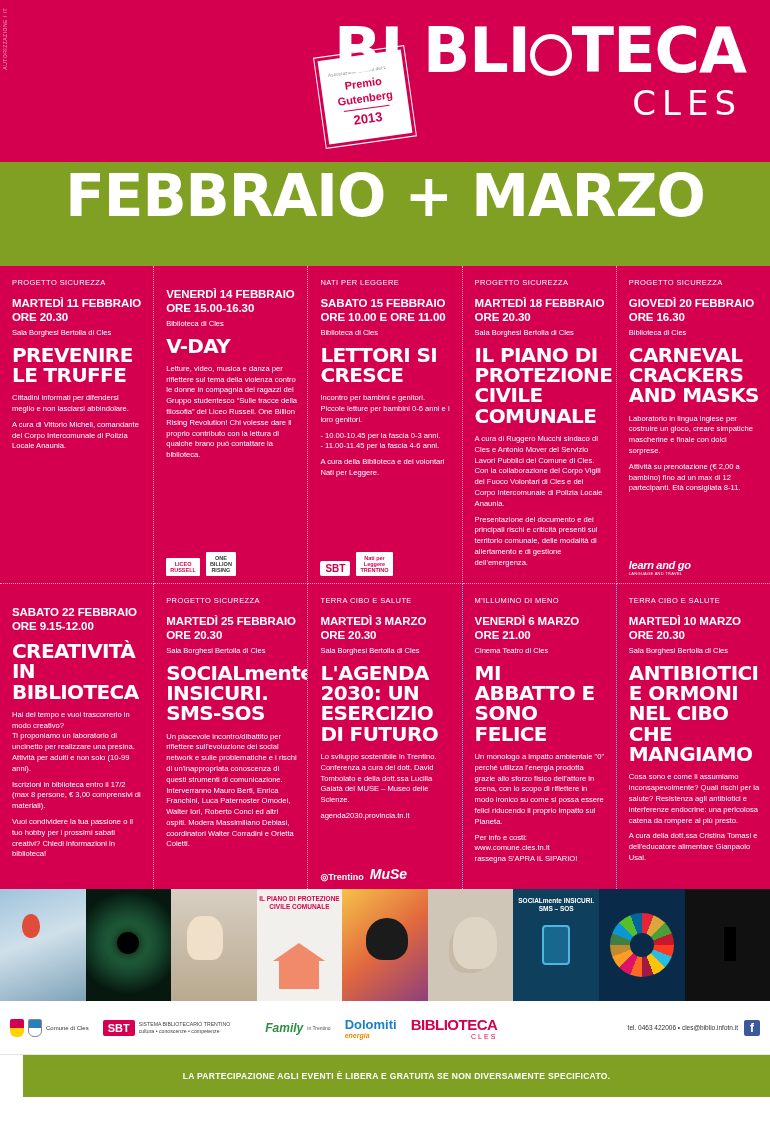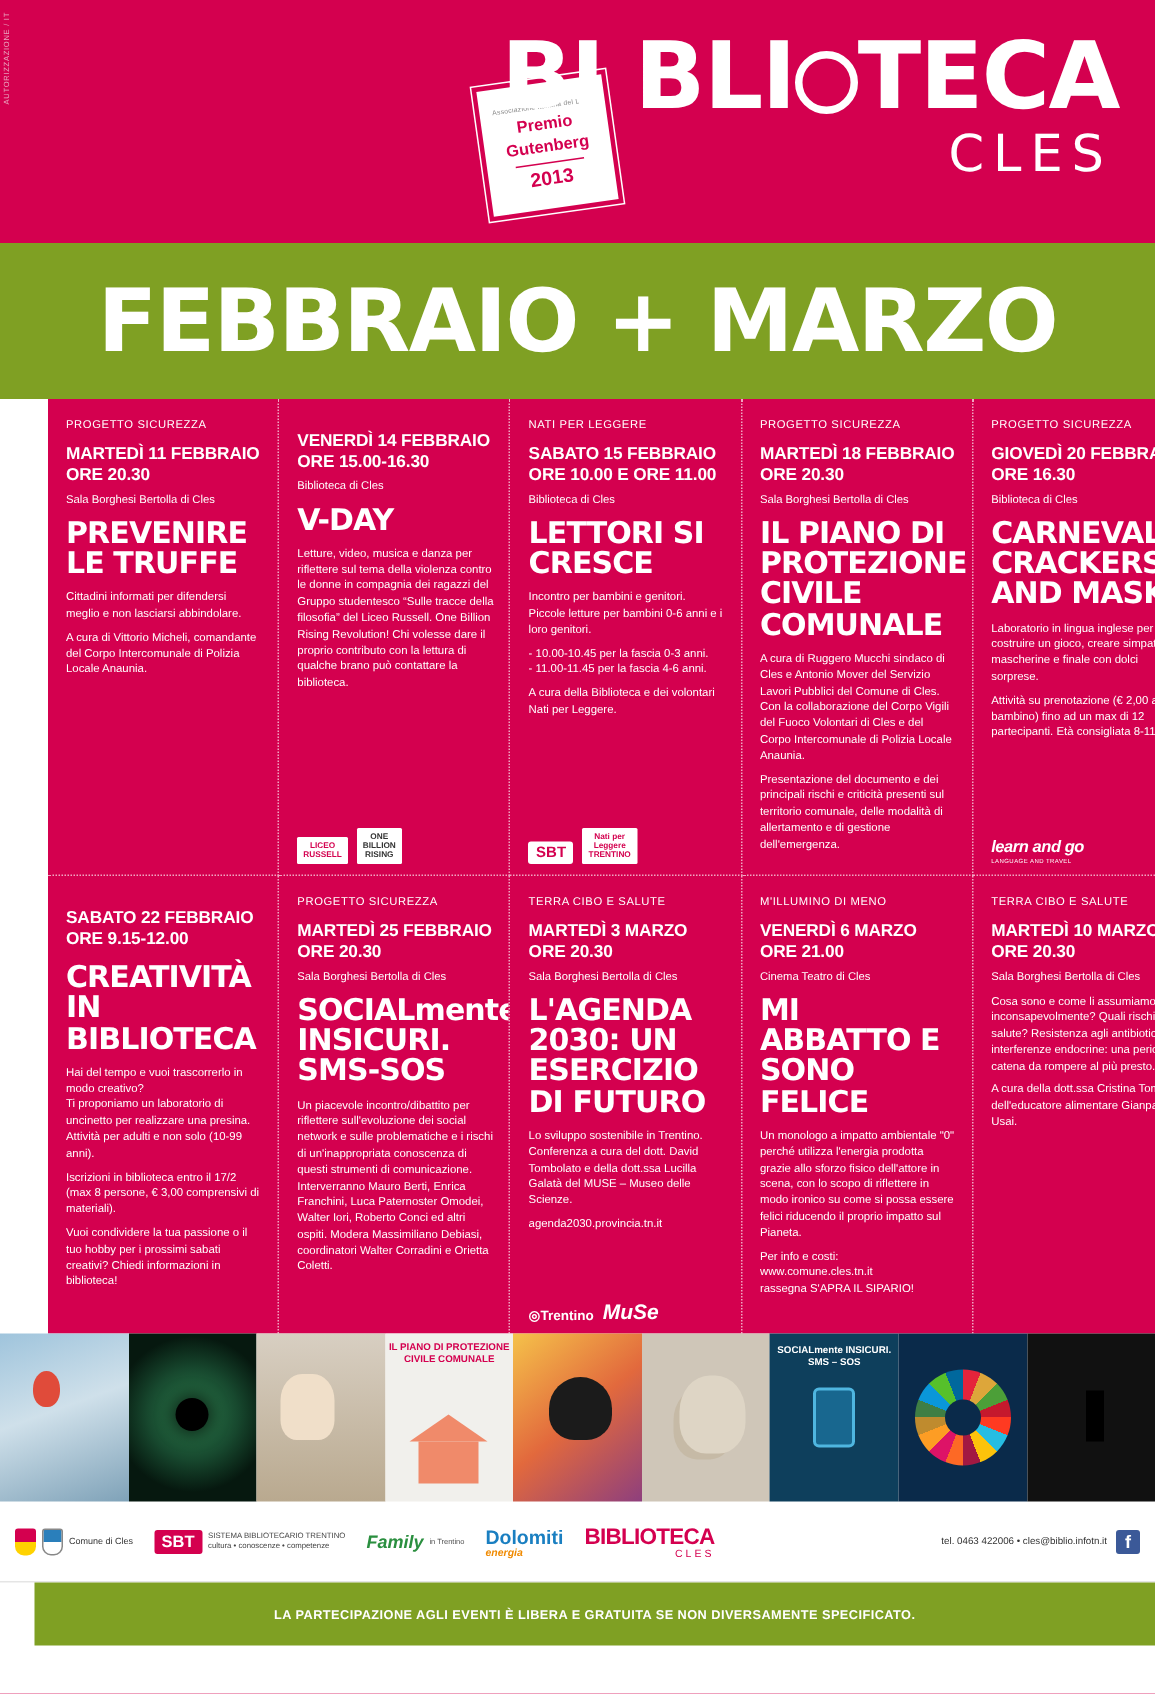--- a/index.html
+++ b/index.html
@@ -74,37 +74,35 @@
     letter-spacing: 6px;
     margin-top: 2px;
     padding-right: 4px;
   }
 
   
   .band {
     height: 104px;
     background: #7fa023;
     display: flex;
-    align-items: center;
     justify-content: center;
   }
   .band h1 {
     font-family: "DejaVu Sans", sans-serif;
     font-weight: bold;
     font-size: 58px;
     color: #ffffff;
     letter-spacing: -1px;
     white-space: nowrap;
   }
 
   
   .grid {
     background: #d4004f;
     padding: 0;
-    margin-left: 32px;
   }
   .row {
     display: flex;
     width: 770px;
   }
   .row.row1 { height: 318px; }
   .row.row2 { height: 305px; }
   .cell {
     flex: 1 1 0;
     padding: 12px 10px 8px 12px;
@@ -222,21 +220,21 @@
     padding: 0 10px;
     gap: 14px;
     border-bottom: 1px solid #e5e5e5;
   }
   .sp { display: flex; align-items: center; gap: 4px; font-size: 6px; color: #333; }
   .sp-cles .crest { width: 14px; height: 18px; background: linear-gradient(180deg,#d4004f 0%, #d4004f 50%, #ffd200 50%, #ffd200 100%); border-radius: 2px 2px 6px 6px; }
   .sp-cles .crest2 { width: 14px; height: 18px; background: linear-gradient(180deg,#2a7fbb 0%, #2a7fbb 50%, #ffffff 50%, #ffffff 100%); border: 1px solid #888; border-radius: 2px 2px 6px 6px; }
   .sp-cles .txt { font-size: 6px; color: #333; }
   .sp-sbt .mark { background:#d4004f; color:#fff; font-size:11px; font-weight:bold; padding:2px 5px; border-radius:2px; }
   .sp-sbt .txt { font-size: 5.2px; color: #444; line-height: 1.25; }
-  .sp-family .mark { color:#2a8f3f; font-size: 12px; font-weight: bold; font-style: italic; }
+  .sp-family .mark { color:#2a8f3f; font-size: 12px; font-weight: bold; font-style: italic; margin-left: 21px; }
   .sp-family .txt { font-size: 5px; color: #555; }
   .sp-dolomiti .mark { color:#1a7fc1; font-size: 13px; font-weight: bold; }
   .sp-dolomiti .sub { color:#f08a00; font-size: 7px; font-weight: bold; font-style: italic; }
   .sp-biblio .mark { color:#d4004f; font-size: 15px; font-weight: bold; letter-spacing:-.5px; }
   .sp-biblio .sub { color:#d4004f; font-size: 7px; letter-spacing: 2px; text-align:right; }
   .contact { margin-left: auto; font-size: 6.5px; color: #333; display:flex; align-items:center; gap:6px; }
   .fb { width: 16px; height: 16px; background: #3b5998; color: #fff; font-weight: bold; font-size: 12px; text-align: center; line-height: 16px; border-radius: 2px; }
 
   
   .footer {
@@ -416,20 +414,21 @@
 www.comune.cles.tn.it
 rassegna S'APRA IL SIPARIO!</p>
         </div>
       </div>
 
       <div class="cell">
         <div class="kicker">TERRA CIBO E SALUTE</div>
         <div class="date">MARTEDÌ 10 MARZO</div>
         <div class="date">ORE 20.30</div>
         <div class="place">Sala Borghesi Bertolla di Cles</div>
+        <div class="title">ANTIBIOTICI E ORMONI NEL CIBO CHE MANGIAMO</div>
         <div class="body">
           <p>Cosa sono e come li assumiamo inconsapevolmente? Quali rischi per la salute? Resistenza agli antibiotici e interferenze endocrine: una pericolosa catena da rompere al più presto.</p>
           <p>A cura della dott.ssa Cristina Tomasi e dell'educatore alimentare Gianpaolo Usai.</p>
         </div>
       </div>
 
     </div>
   </div>
 
   <div class="photos">

